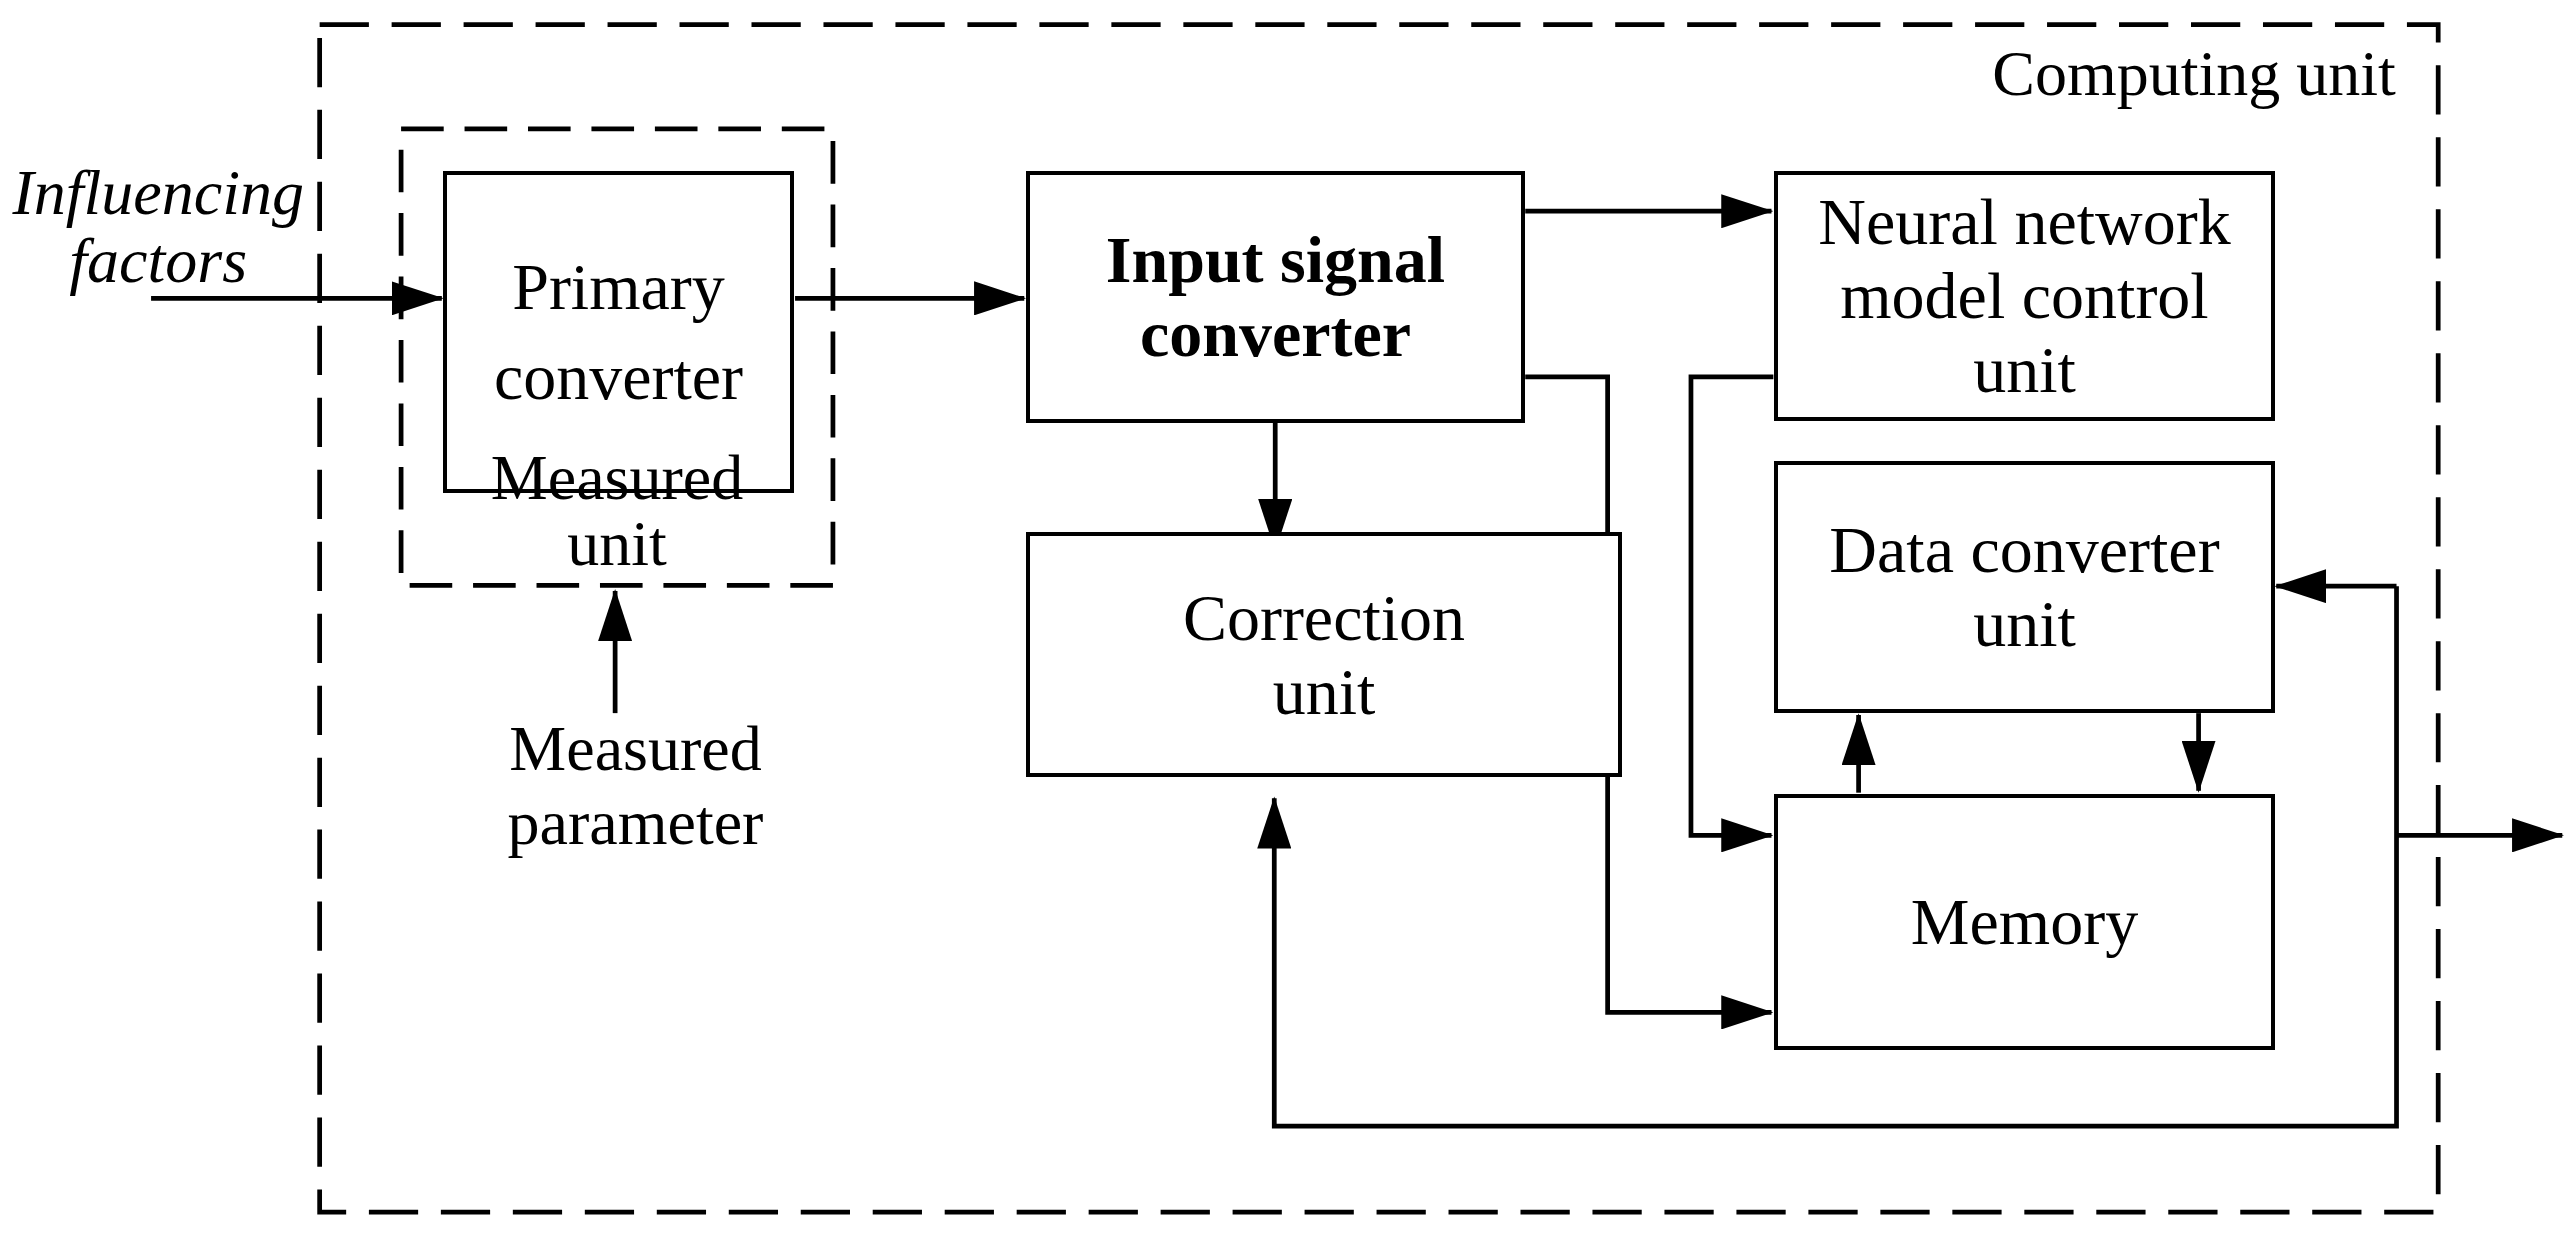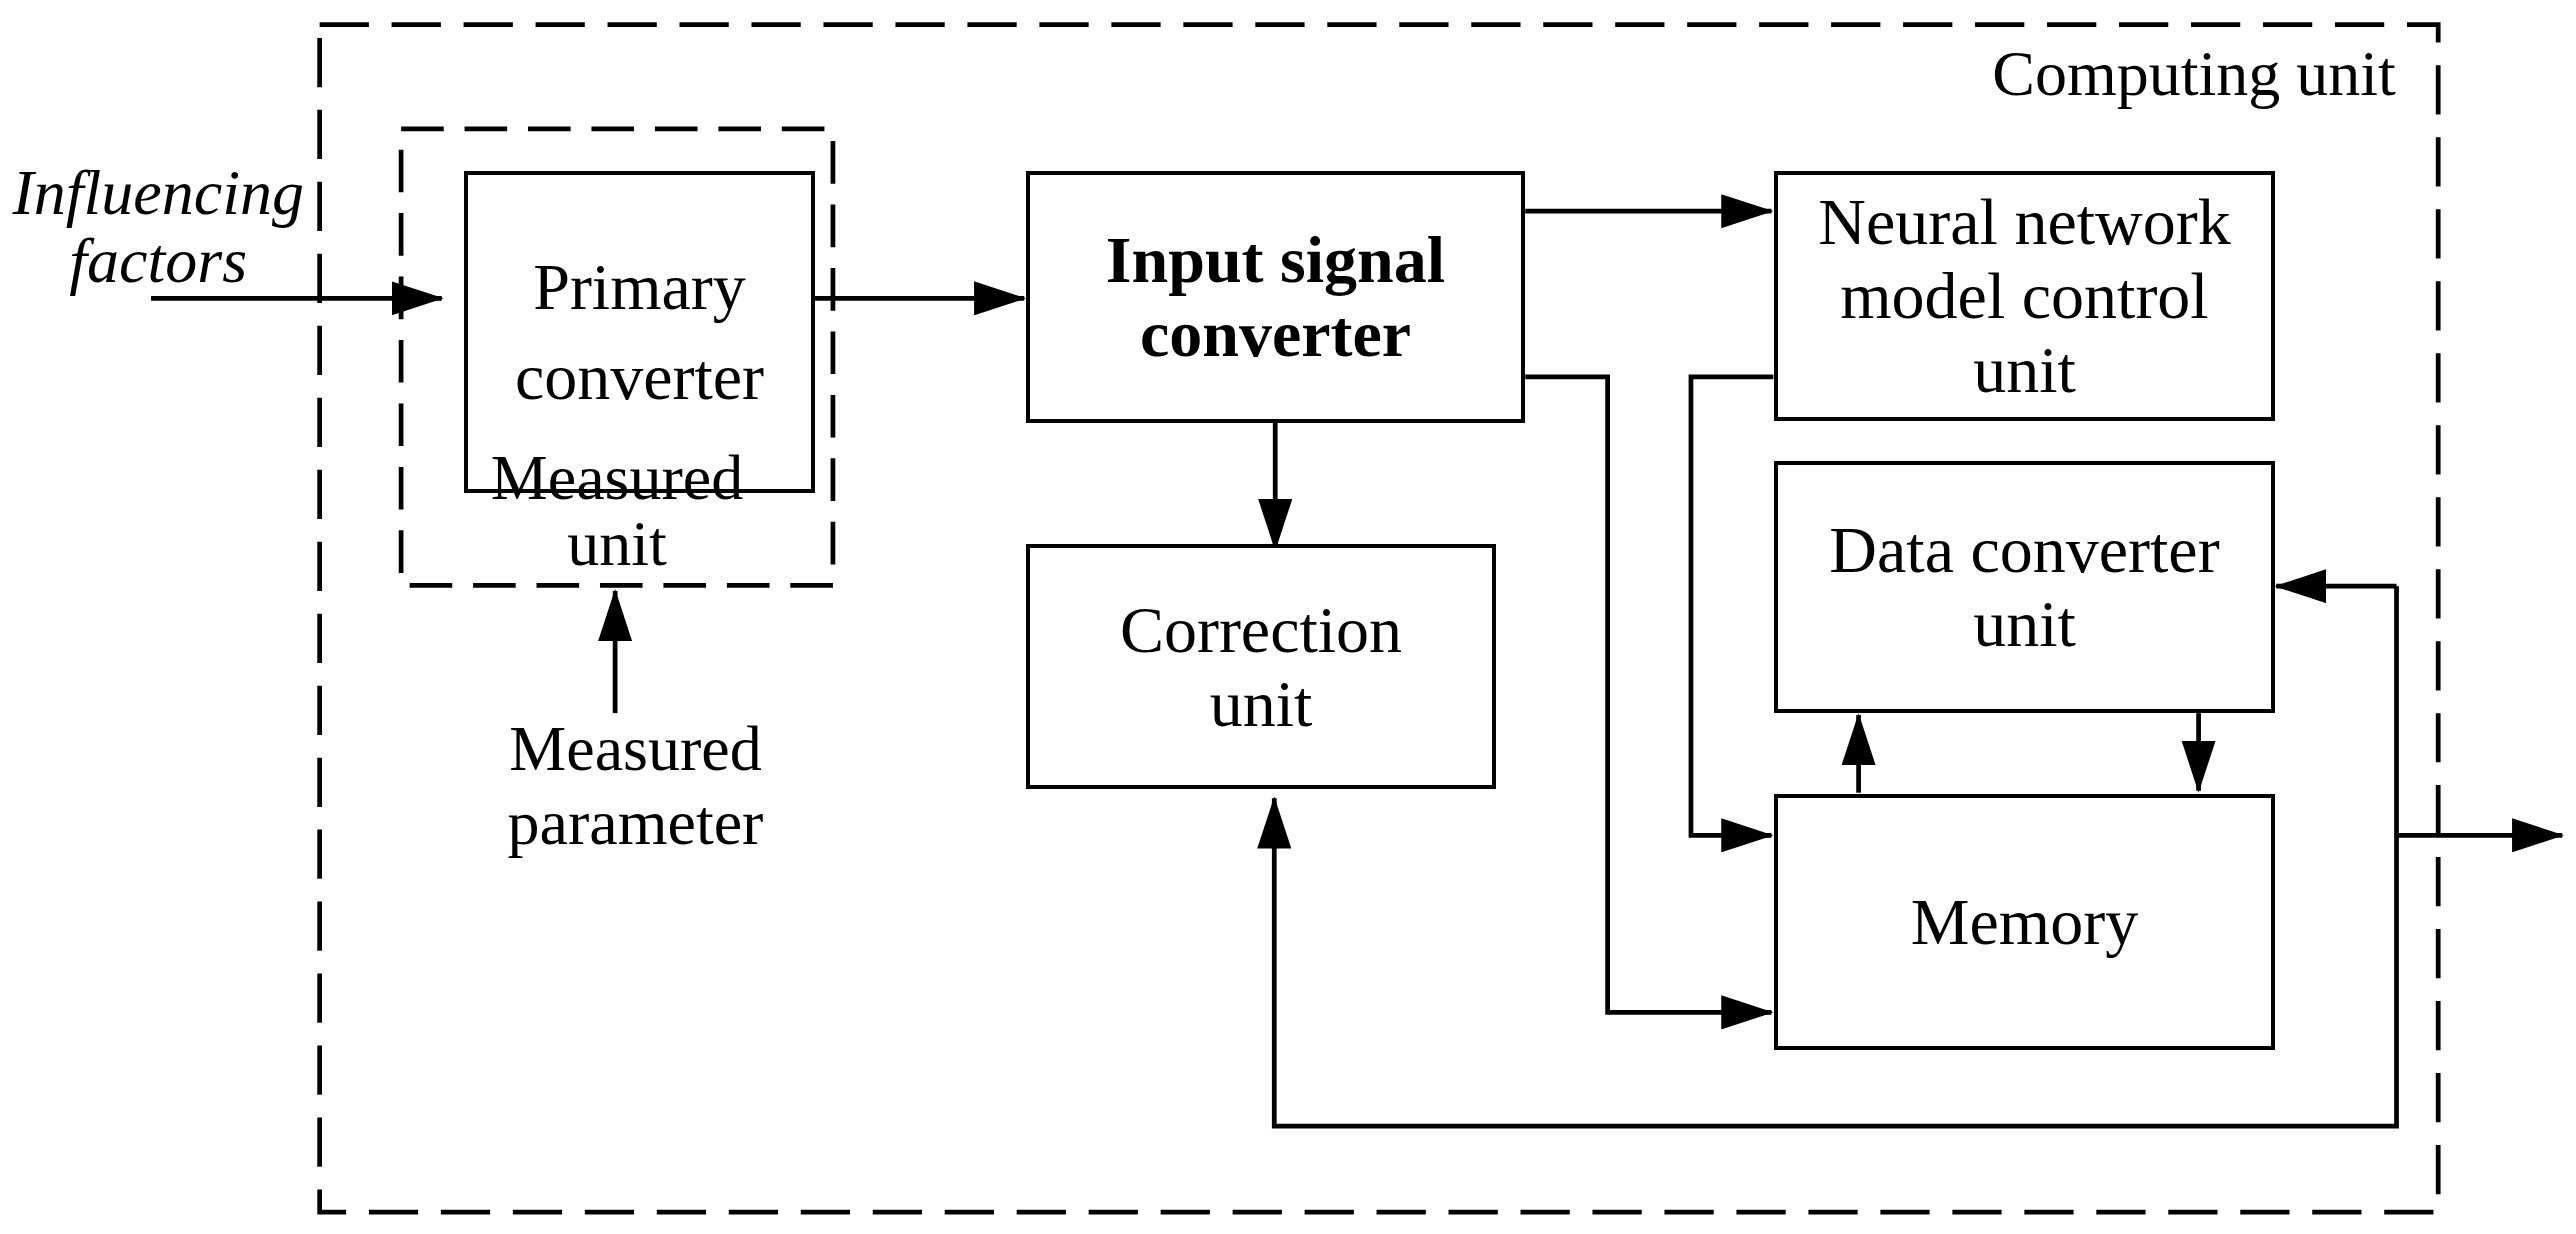--- a/index.html
+++ b/index.html
@@ -44,23 +44,23 @@
     text-align: center;
     font-size: 64px;
     line-height: 72px;
     white-space: nowrap;
   }
   .label div { text-align: center; }
   .lbl-computing   { left: 1957px; top: 36px;  width: 474px; line-height: 76px; }
   .lbl-influencing { left: 5.7px;    top: 159px; width: 305px; line-height: 68px; font-style: italic; }
   .lbl-measuring   { left: 401px;  top: 445px; width: 432px; line-height: 66px; }
   .lbl-measured    { left: 431px;  top: 712px; width: 409px; line-height: 74px; }
-  .box-primary    { left: 464px;  top: 171px; width: 351px; height: 322px; gap: 16px; }
+  .box-primary    { left: 443px;  top: 171px; width: 351px; height: 322px; gap: 16px; }
   .box-isc        { left: 1026px; top: 171px; width: 499px; height: 252px; font-weight: bold; }
-  .box-correction { left: 1026px; top: 544px; width: 470px; height: 245px; }
+  .box-correction { left: 1026px; top: 532px; width: 596px; height: 245px; }
   .box-nn         { left: 1774px; top: 171px; width: 501px; height: 250px; }
   .box-dr         { left: 1774px; top: 461px; width: 501px; height: 252px; }
   .box-memory     { left: 1774px; top: 794px; width: 501px; height: 256px; }
 </style>
 </head>
 <body>
 
 <div class="stage">
 
   <svg class="wires" width="2576" height="1234" viewBox="0 0 2719 1303">

